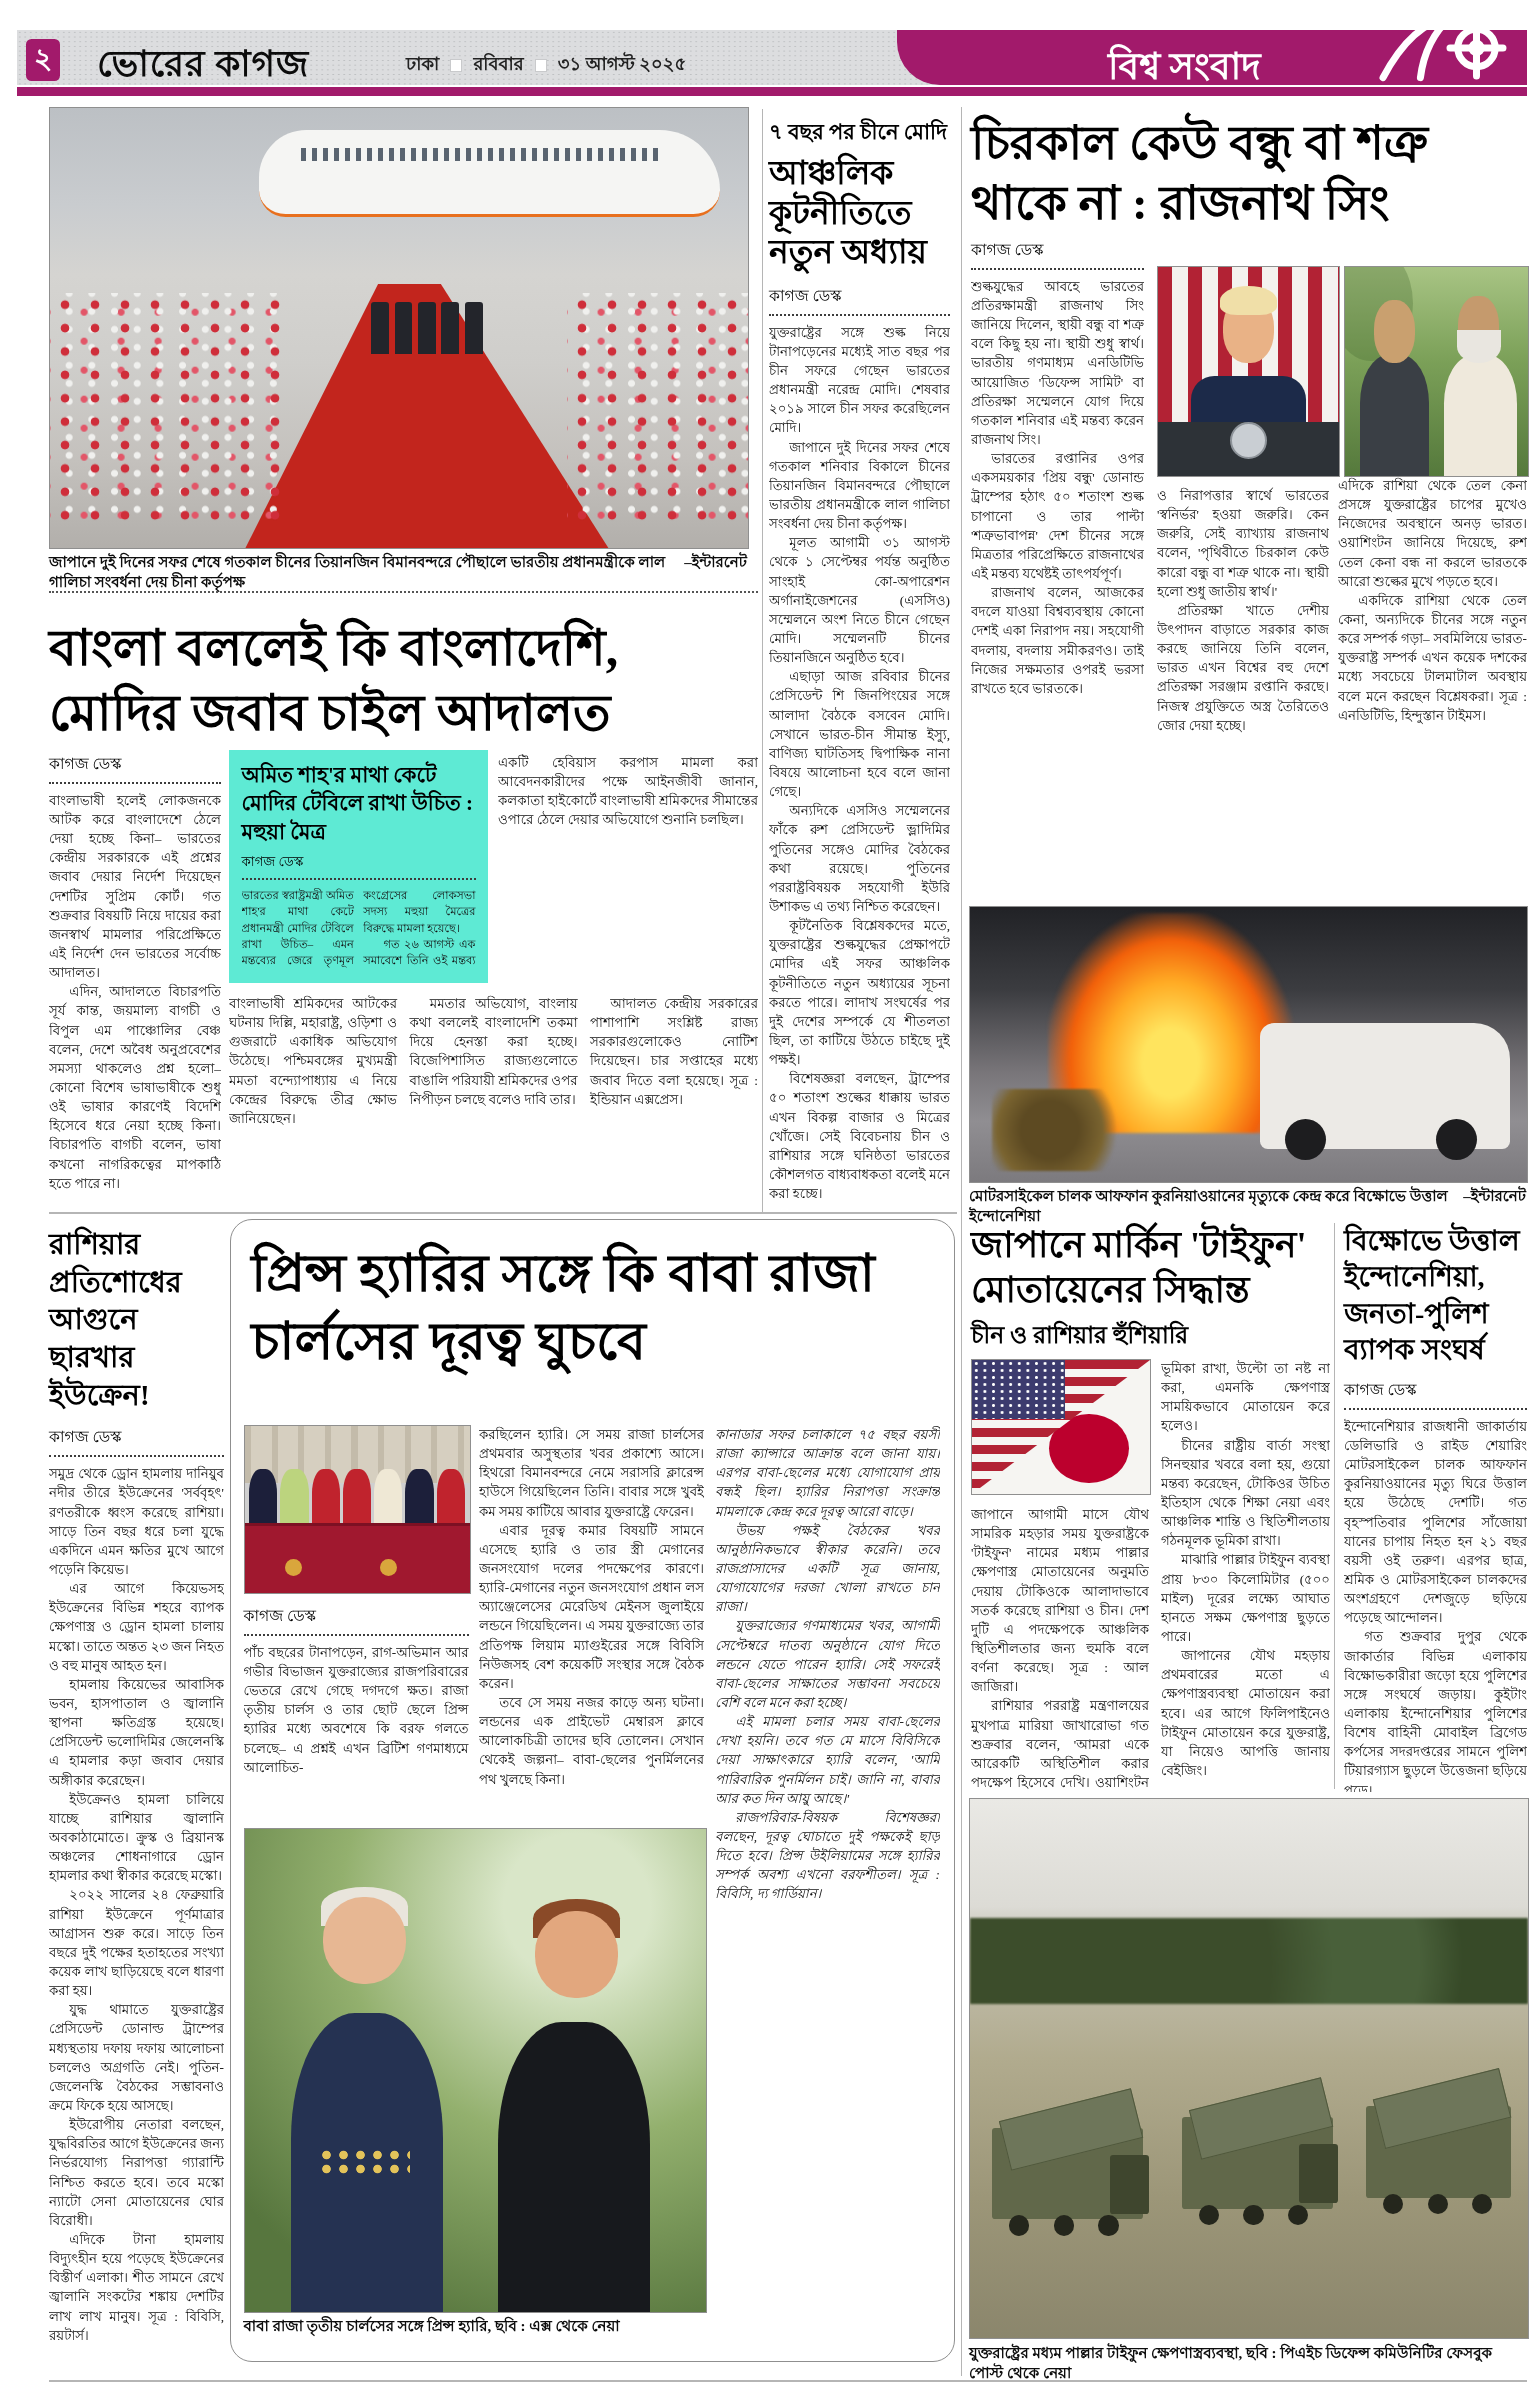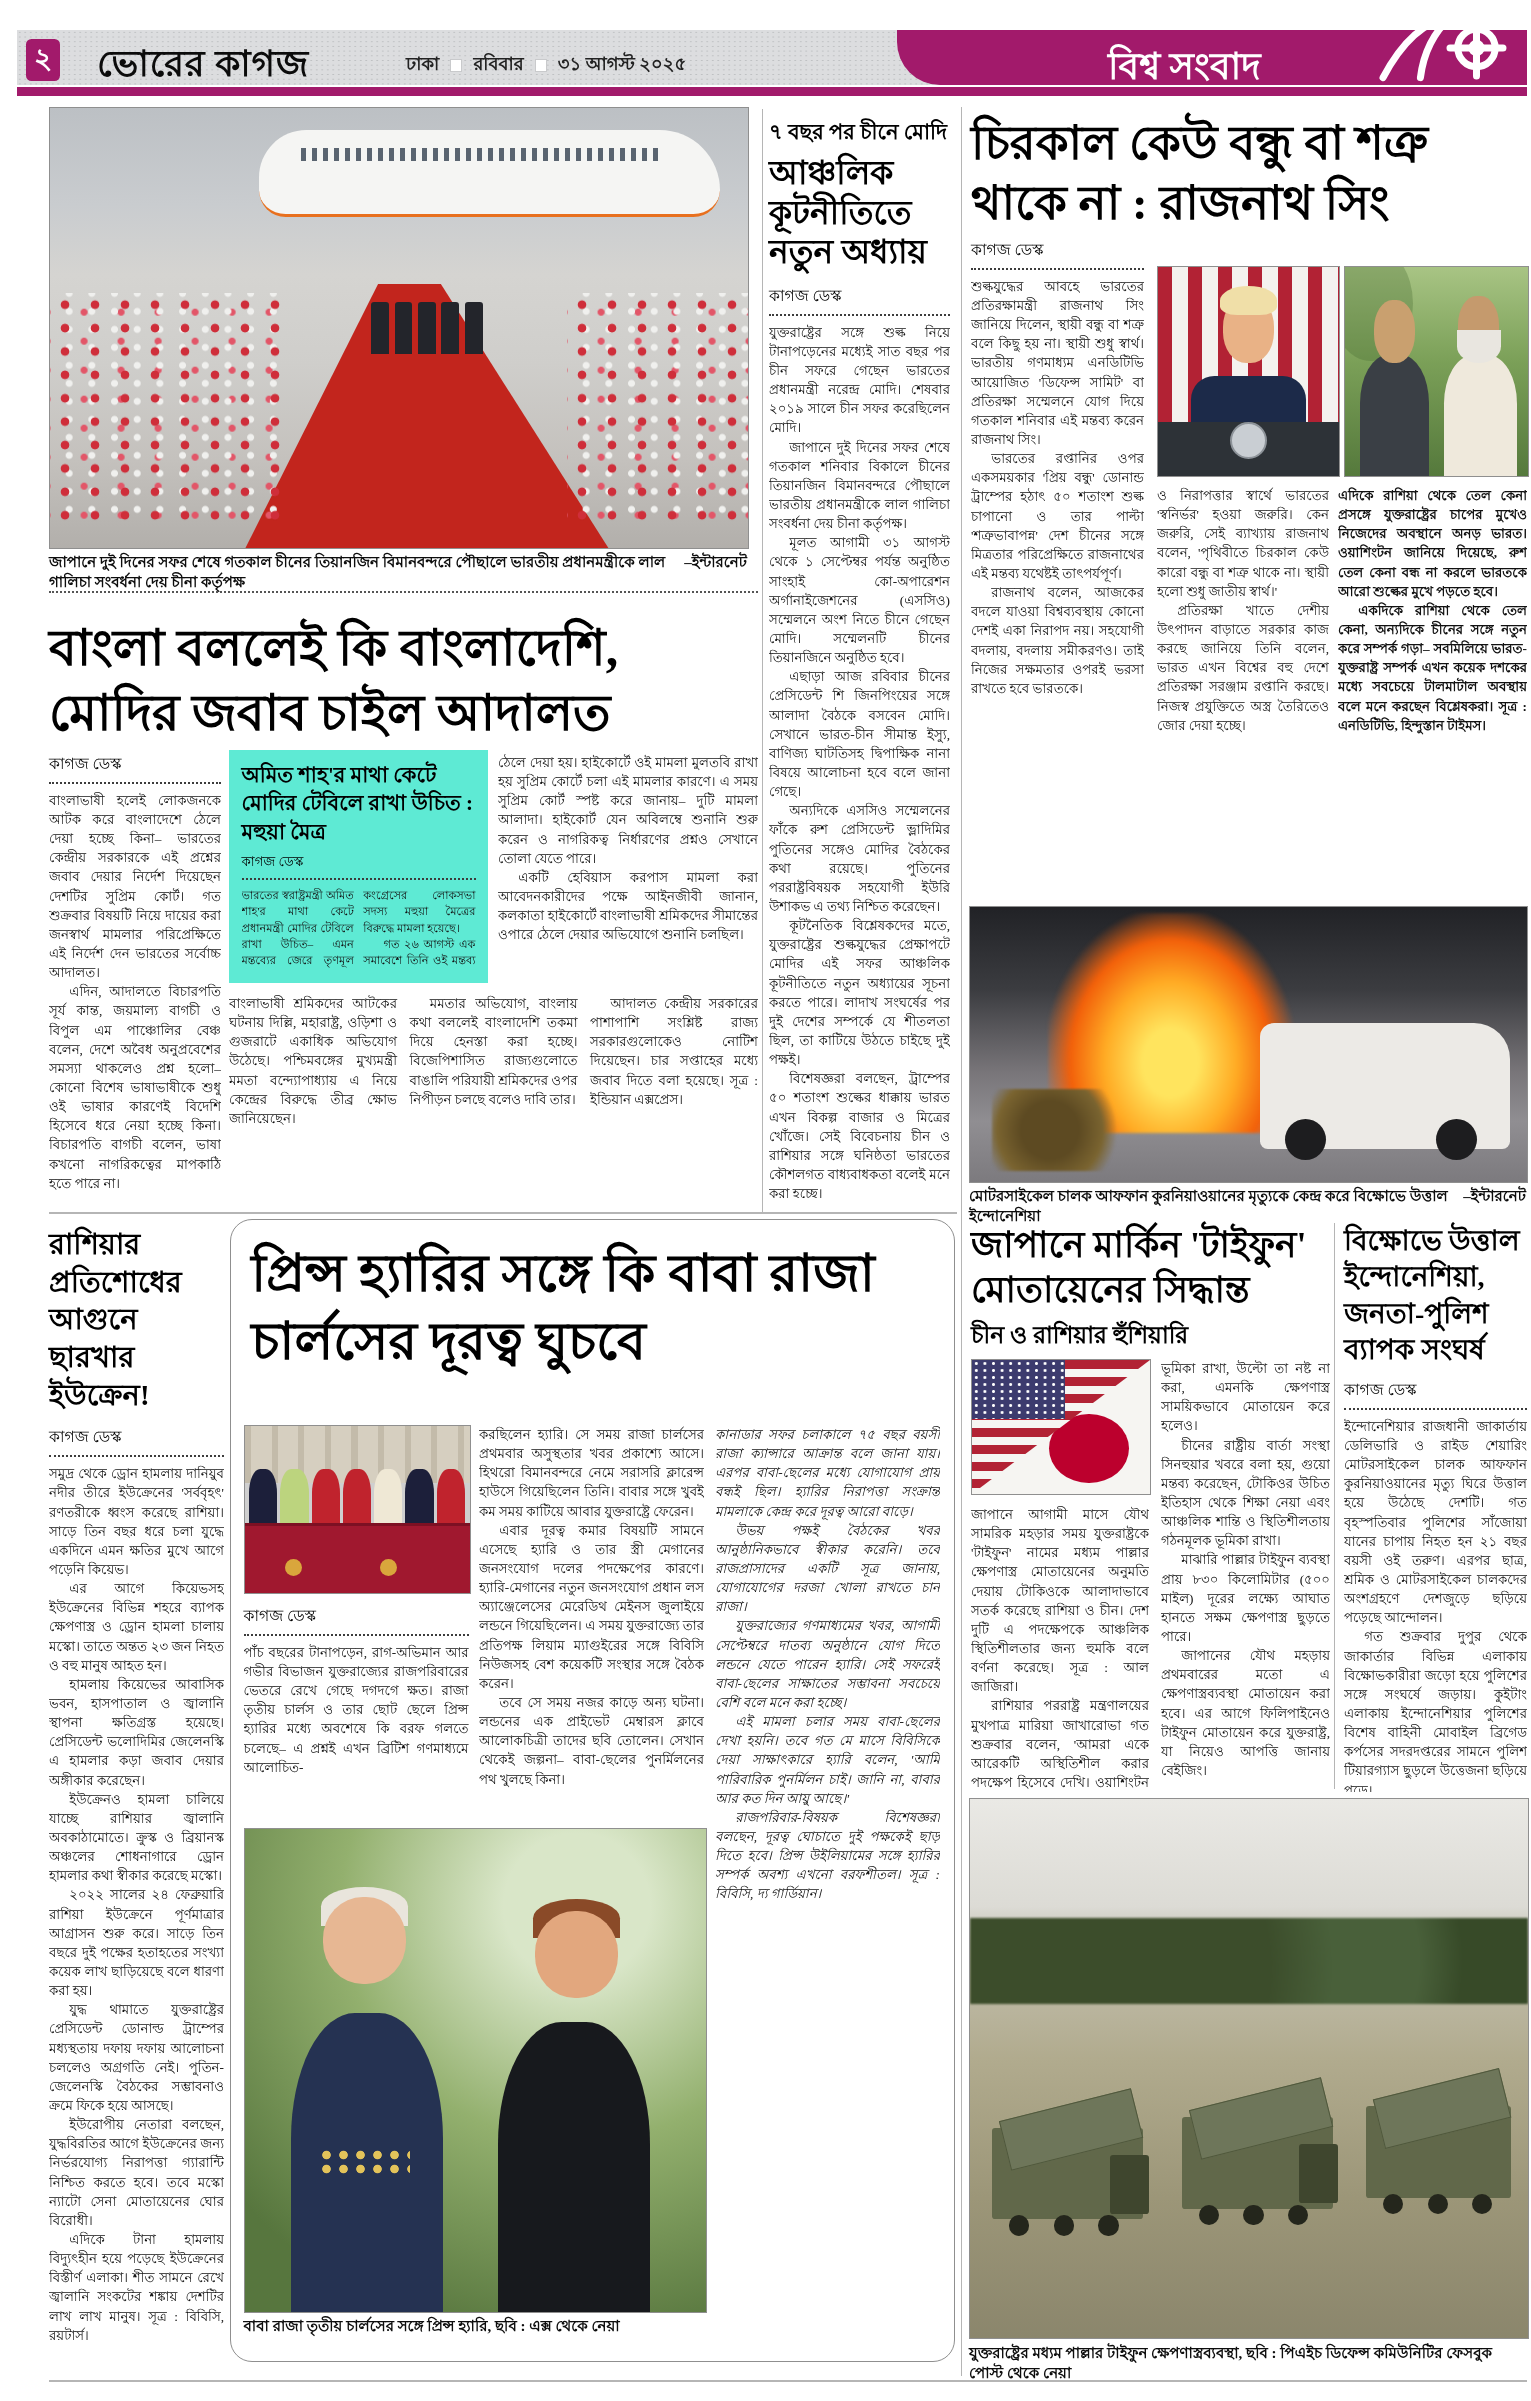--- a/index.html
+++ b/index.html
@@ -211,21 +211,21 @@
     <div class="ph-child rm-torso1"></div>
     <div class="ph-child rm-head1"></div>
     <div class="ph-child rm-torso2"></div>
     <div class="ph-child rm-head2"></div>
     <div class="ph-child rm-beard2"></div>
   </div>
   <div class="body-text abs" style="left:1157px;top:486px;width:172px;height:409px;">
       <p>ও নিরাপত্তার স্বার্থে ভারতের 'স্বনির্ভর' হওয়া জরুরি। কেন জরুরি, সেই ব্যাখ্যায় রাজনাথ বলেন, 'পৃথিবীতে চিরকাল কেউ কারো বন্ধু বা শত্রু থাকে না। স্থায়ী হলো শুধু জাতীয় স্বার্থ।'</p>
       <p>প্রতিরক্ষা খাতে দেশীয় উৎপাদন বাড়াতে সরকার কাজ করছে জানিয়ে তিনি বলেন, ভারত এখন বিশ্বের বহু দেশে প্রতিরক্ষা সরঞ্জাম রপ্তানি করছে। নিজস্ব প্রযুক্তিতে অস্ত্র তৈরিতেও জোর দেয়া হচ্ছে।</p>
     </div>
-  <div class="body-text abs" style="left:1338px;top:486px;width:189px;height:409px;font-weight:bold;">
+  <div class="body-text abs" style="left:1338px;top:476px;width:189px;height:409px;">
       <p>এদিকে রাশিয়া থেকে তেল কেনা প্রসঙ্গে যুক্তরাষ্ট্রের চাপের মুখেও নিজেদের অবস্থানে অনড় ভারত। ওয়াশিংটন জানিয়ে দিয়েছে, রুশ তেল কেনা বন্ধ না করলে ভারতকে আরো শুল্কের মুখে পড়তে হবে।</p>
       <p>একদিকে রাশিয়া থেকে তেল কেনা, অন্যদিকে চীনের সঙ্গে নতুন করে সম্পর্ক গড়া– সবমিলিয়ে ভারত-যুক্তরাষ্ট্র সম্পর্ক এখন কয়েক দশকের মধ্যে সবচেয়ে টালমাটাল অবস্থায় বলে মনে করছেন বিশ্লেষকরা। সূত্র : এনডিটিভি, হিন্দুস্তান টাইমস।</p>
     </div>
 
   <div class="photo" style="left:969px;top:906px;width:557px;height:275px;">
     <div class="ph-child fire-bg"></div>
     <div class="ph-child fire-flame"></div>
     <div class="ph-child fire-car"></div>
     <div class="ph-child fire-wheel1"></div>
     <div class="ph-child fire-wheel2"></div>
@@ -248,21 +248,20 @@
   <div class="peach-box" style="left:229px;top:750px;width:259px;height:233px;">
     <div class="headline" style="font-size:21px;line-height:1.35;">অমিত শাহ'র মাথা কেটে মোদির টেবিলে রাখা উচিত : মহুয়া মৈত্র</div>
     <div class="byline" style="font-size:13.3px;margin-top:6.2px;">কাগজ ডেস্ক</div>
     <div class="dotline"></div>
     <div class="body-text" style="font-size:11.3px;height:91px;column-count:2;column-gap:9.4px;">
         <p>ভারতের স্বরাষ্ট্রমন্ত্রী অমিত শাহ'র মাথা কেটে প্রধানমন্ত্রী মোদির টেবিলে রাখা উচিত– এমন মন্তব্যের জেরে তৃণমূল কংগ্রেসের লোকসভা সদস্য মহুয়া মৈত্রের বিরুদ্ধে মামলা হয়েছে।</p>
         <p>গত ২৬ আগস্ট এক সমাবেশে তিনি ওই মন্তব্য করেন বলে অভিযোগ বিজেপির। যদিও মহুয়ার দাবি, তার বক্তব্য বিকৃত করা হয়েছে। সূত্র : বাংলা হবে।</p>
       </div>
   </div>
   <div class="body-text abs" style="left:498px;top:753px;width:260px;height:228px;">
-      <p>ঠেলে দেয়া হয়। হাইকোর্টে ওই মামলা মুলতবি রাখা হয় সুপ্রিম কোর্টে চলা এই মামলার কারণে। এ সময় সুপ্রিম কোর্ট স্পষ্ট করে জানায়– দুটি মামলা আলাদা। হাইকোর্ট যেন অবিলম্বে শুনানি শুরু করেন ও নাগরিকত্ব নির্ধারণের প্রশ্নও সেখানে তোলা যেতে পারে।</p>
       <p>একটি হেবিয়াস করপাস মামলা করা আবেদনকারীদের পক্ষে আইনজীবী জানান, কলকাতা হাইকোর্টে বাংলাভাষী শ্রমিকদের সীমান্তের ওপারে ঠেলে দেয়ার অভিযোগে শুনানি চলছিল।</p>
     </div>
   <div class="body-text abs" style="left:229px;top:994px;width:529px;height:220px;column-count:3;column-gap:12.5px;">
       <p>বাংলাভাষী শ্রমিকদের আটকের ঘটনায় দিল্লি, মহারাষ্ট্র, ওড়িশা ও গুজরাটে একাধিক অভিযোগ উঠেছে। পশ্চিমবঙ্গের মুখ্যমন্ত্রী মমতা বন্দ্যোপাধ্যায় এ নিয়ে কেন্দ্রের বিরুদ্ধে তীব্র ক্ষোভ জানিয়েছেন।</p>
       <p>মমতার অভিযোগ, বাংলায় কথা বললেই বাংলাদেশি তকমা দিয়ে হেনস্তা করা হচ্ছে। বিজেপিশাসিত রাজ্যগুলোতে বাঙালি পরিযায়ী শ্রমিকদের ওপর নিপীড়ন চলছে বলেও দাবি তার।</p>
       <p>আদালত কেন্দ্রীয় সরকারের পাশাপাশি সংশ্লিষ্ট রাজ্য সরকারগুলোকেও নোটিশ দিয়েছেন। চার সপ্তাহের মধ্যে জবাব দিতে বলা হয়েছে। সূত্র : ইন্ডিয়ান এক্সপ্রেস।</p>
     </div>
   <div class="hrule" style="left:49px;top:1212px;width:908px;height:1.6px;"></div>
 
   <div class="abs" style="left:49px;top:1226px;width:175px;">

